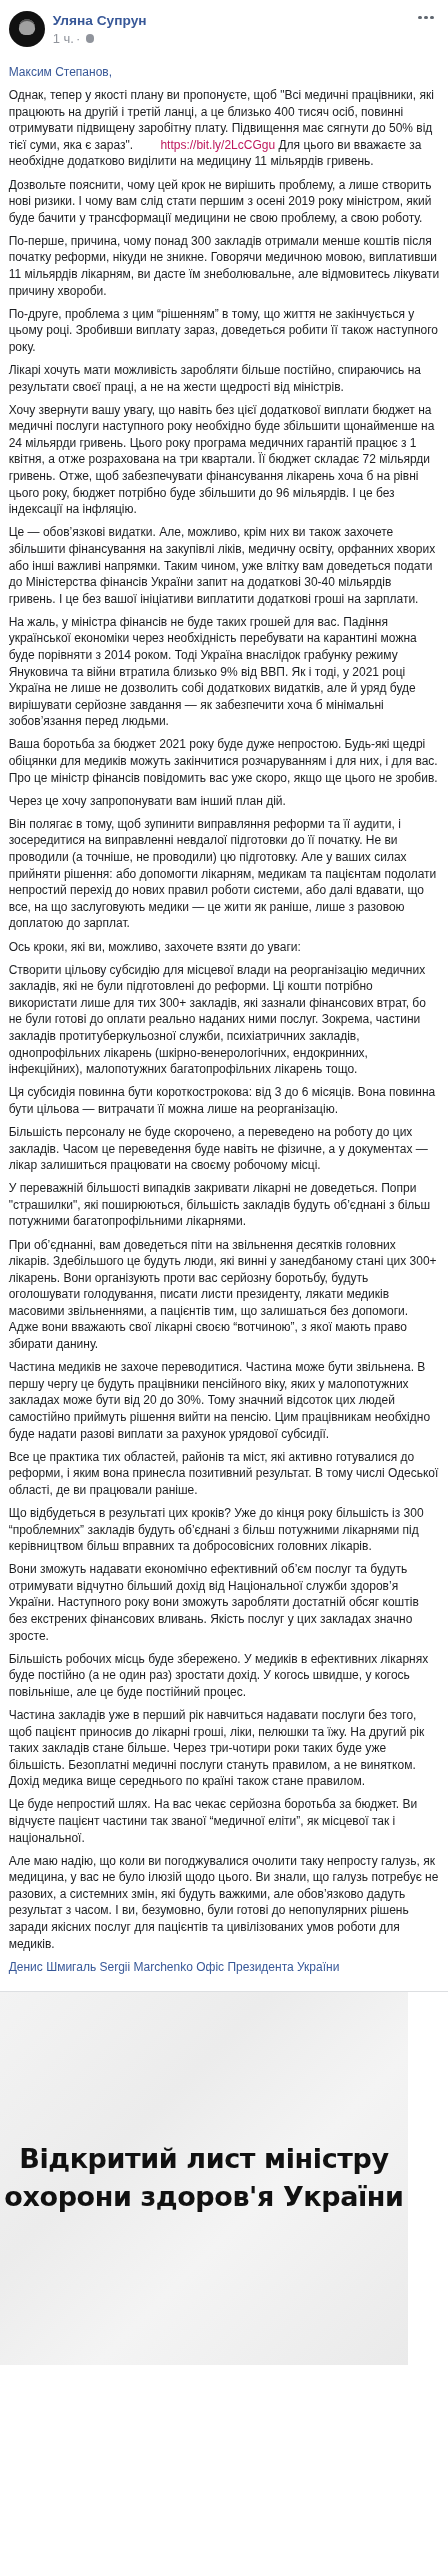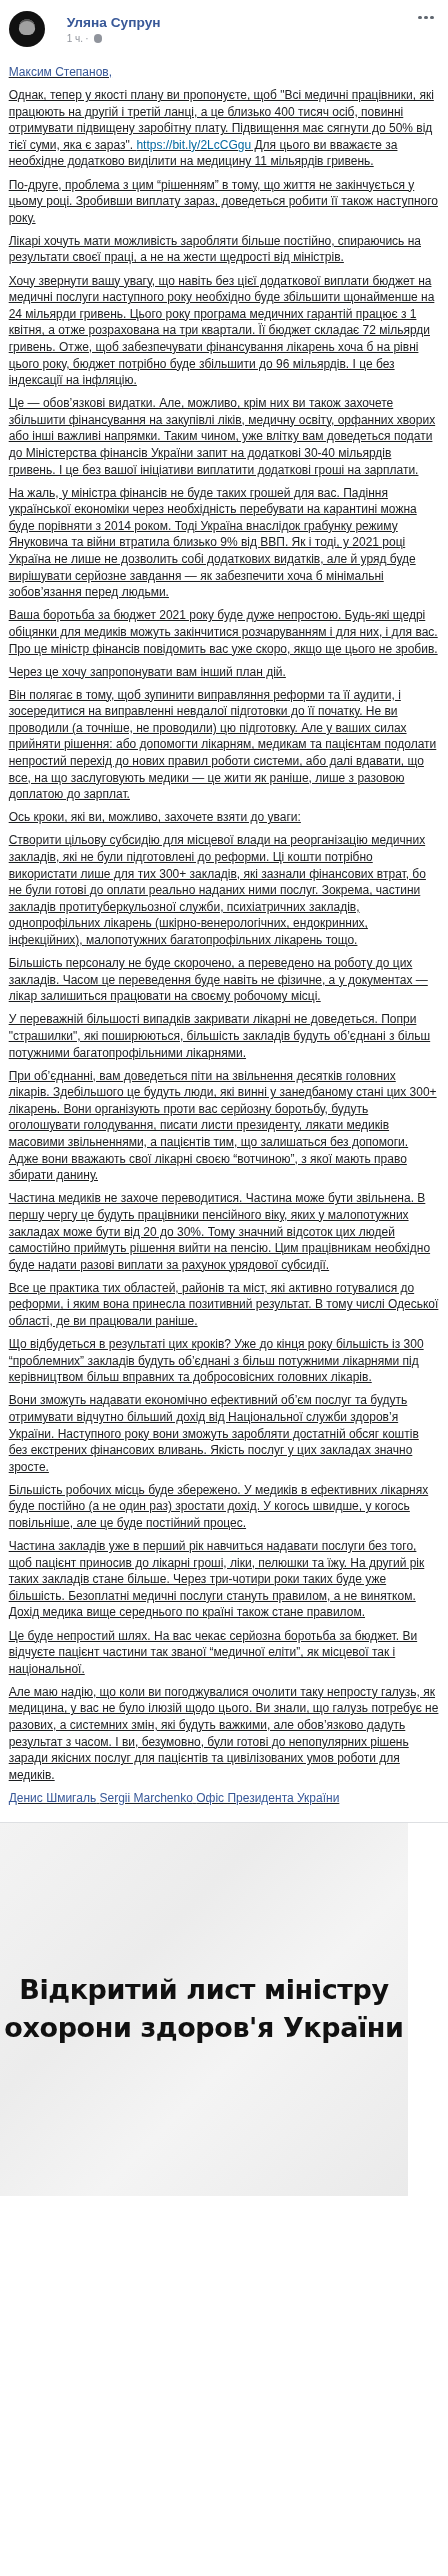--- a/index.html
+++ b/index.html
@@ -1,29 +1,29 @@
 <!DOCTYPE html>
 <html style="font-size:11.6px"><head>
 <meta charset="utf-8">
 <style>
   html, body { margin: 0; padding: 0; background: #ffffff; }
   body { width: 448px; font-family: "Liberation Sans", sans-serif; color: #1c1e21; }
   .post { width: 448px; background: #fff; box-sizing: border-box; padding: 10px 8.7px 8.7px 8.7px; border-bottom: 0.7px solid #dddfe2; }
   .header { display: flex; align-items: center; position: relative; height: 38px; }
   .avatar { width: 36px; height: 36px; border-radius: 50%; background: radial-gradient(circle at 50% 45%, #555 0 30%, #111 31% 100%); flex: none; position: relative; overflow: hidden; }
   .avatar::after { content: ""; position: absolute; left: 10px; top: 10px; width: 16px; height: 14.4px; border-radius: 50% 50% 40% 40%; background: #bbb; opacity: .75; }
-  .meta { margin-left: 22px; }
+  .meta { margin-left: 8px; }
   .author { color: #385898; font-weight: bold; font-size: 13.7px; line-height: 17.3px; cursor: pointer; }
-  .time-row { display: flex; align-items: center; color: #90949c; font-size: 10px; margin-top: 1.4px; }
+  .time-row { display: flex; align-items: center; color: #90949c; font-size: 13px; margin-top: 1.4px; }
   .globe { display: inline-block; width: 8.7px; height: 8.7px; border-radius: 50%; background: #90949c; margin-left: 2.9px; }
   .more { position: absolute; right: 2.9px; top: 2.9px; display: flex; gap: 2.2px; cursor: pointer; padding: 2.9px; }
   .more span { width: 3.6px; height: 3.6px; border-radius: 50%; background: #606770; }
   .content { margin-top: 16px; font-size: 12px; line-height: 16.6px; }
-  .content p { margin: 0 0 6.5px 0; text-decoration: underline; }
-  .link { color: #0369a1; cursor: pointer; }
+  .content p { margin: 0 0 6.5px 0; }
+  .link { color: #be185d; cursor: pointer; margin-left: 24px; }
   .mention { color: #385898; cursor: pointer; }
   .tags { margin: 0; }
   .photo { width: 408px; height: 373px; background: linear-gradient(135deg, #f3f3f3 0%, #ececec 35%, #f4f4f4 60%, #eaeaea 100%); display: flex; align-items: center; justify-content: center; }
   .photo-text { font-family: "DejaVu Sans", sans-serif; font-weight: bold; font-size: 27px; line-height: 38px; text-align: center; color: #111; letter-spacing: -0.4px; }
 </style>
 </head>
 <body>
 
 <div class="post">
   <div class="header">
@@ -39,30 +39,33 @@
     <div class="more">
       <span></span>
       <span></span>
       <span></span>
     </div>
   </div>
 
   <div class="content">
     <p><span class="mention">Максим Степанов,</span></p>
     <p><span>Однак, тепер у якості плану ви пропонуєте, щоб "Всі медичні працівники, які працюють на другій і третій ланці, а це близько 400 тисяч осіб, повинні отримувати підвищену заробітну плату. Підвищення має сягнути до 50% від тієї суми, яка є зараз". </span><span class="link">https://bit.ly/2LcCGgu</span><span> Для цього ви вважаєте за необхідне додатково виділити на медицину 11 мільярдів гривень.</span></p>
+    <p>Дозвольте пояснити, чому цей крок не вирішить проблему, а лише створить нові ризики. І чому вам слід стати першим з осені 2019 року міністром, який буде бачити у трансформації медицини не свою проблему, а свою роботу.</p>
+    <p>По-перше, причина, чому понад 300 закладів отримали менше коштів після початку реформи, нікуди не зникне. Говорячи медичною мовою, виплативши 11 мільярдів лікарням, ви дасте їм знеболювальне, але відмовитесь лікувати причину хвороби.</p>
     <p>По-друге, проблема з цим “рішенням” в тому, що життя не закінчується у цьому році. Зробивши виплату зараз, доведеться робити її також наступного року.</p>
     <p>Лікарі хочуть мати можливість заробляти більше постійно, спираючись на результати своєї праці, а не на жести щедрості від міністрів.</p>
     <p>Хочу звернути вашу увагу, що навіть без цієї додаткової виплати бюджет на медичні послуги наступного року необхідно буде збільшити щонайменше на 24 мільярди гривень. Цього року програма медичних гарантій працює з 1 квітня, а отже розрахована на три квартали. Її бюджет складає 72 мільярди гривень. Отже, щоб забезпечувати фінансування лікарень хоча б на рівні цього року, бюджет потрібно буде збільшити до 96 мільярдів. І це без індексації на інфляцію.</p>
     <p>Це — обов’язкові видатки. Але, можливо, крім них ви також захочете збільшити фінансування на закупівлі ліків, медичну освіту, орфанних хворих або інші важливі напрямки. Таким чином, уже влітку вам доведеться подати до Міністерства фінансів України запит на додаткові 30-40 мільярдів гривень. І це без вашої ініціативи виплатити додаткові гроші на зарплати.</p>
     <p>На жаль, у міністра фінансів не буде таких грошей для вас. Падіння української економіки через необхідність перебувати на карантині можна буде порівняти з 2014 роком. Тоді Україна внаслідок грабунку режиму Януковича та війни втратила близько 9% від ВВП. Як і тоді, у 2021 році Україна не лише не дозволить собі додаткових видатків, але й уряд буде вирішувати серйозне завдання — як забезпечити хоча б мінімальні зобов’язання перед людьми.</p>
     <p>Ваша боротьба за бюджет 2021 року буде дуже непростою. Будь-які щедрі обіцянки для медиків можуть закінчитися розчаруванням і для них, і для вас. Про це міністр фінансів повідомить вас уже скоро, якщо ще цього не зробив.</p>
     <p>Через це хочу запропонувати вам інший план дій.</p>
     <p>Він полягає в тому, щоб зупинити виправляння реформи та її аудити, і зосередитися на виправленні невдалої підготовки до її початку. Не ви проводили (а точніше, не проводили) цю підготовку. Але у ваших силах прийняти рішення: або допомогти лікарням, медикам та пацієнтам подолати непростий перехід до нових правил роботи системи, або далі вдавати, що все, на що заслуговують медики — це жити як раніше, лише з разовою доплатою до зарплат.</p>
     <p>Ось кроки, які ви, можливо, захочете взяти до уваги:</p>
     <p>Створити цільову субсидію для місцевої влади на реорганізацію медичних закладів, які не були підготовлені до реформи. Ці кошти потрібно використати лише для тих 300+ закладів, які зазнали фінансових втрат, бо не були готові до оплати реально наданих ними послуг. Зокрема, частини закладів протитуберкульозної служби, психіатричних закладів, однопрофільних лікарень (шкірно-венерологічних, ендокринних, інфекційних), малопотужних багатопрофільних лікарень тощо.</p>
+    <p>Ця субсидія повинна бути короткострокова: від 3 до 6 місяців. Вона повинна бути цільова — витрачати її можна лише на реорганізацію.</p>
     <p>Більшість персоналу не буде скорочено, а переведено на роботу до цих закладів. Часом це переведення буде навіть не фізичне, а у документах — лікар залишиться працювати на своєму робочому місці.</p>
     <p>У переважній більшості випадків закривати лікарні не доведеться. Попри "страшилки", які поширюються, більшість закладів будуть об’єднані з більш потужними багатопрофільними лікарнями.</p>
     <p>При об’єднанні, вам доведеться піти на звільнення десятків головних лікарів. Здебільшого це будуть люди, які винні у занедбаному стані цих 300+ лікарень. Вони організують проти вас серйозну боротьбу, будуть оголошувати голодування, писати листи президенту, лякати медиків масовими звільненнями, а пацієнтів тим, що залишаться без допомоги. Адже вони вважають свої лікарні своєю “вотчиною”, з якої мають право збирати данину.</p>
     <p>Частина медиків не захоче переводитися. Частина може бути звільнена. В першу чергу це будуть працівники пенсійного віку, яких у малопотужних закладах може бути від 20 до 30%. Тому значний відсоток цих людей самостійно приймуть рішення вийти на пенсію. Цим працівникам необхідно буде надати разові виплати за рахунок урядової субсидії.</p>
     <p>Все це практика тих областей, районів та міст, які активно готувалися до реформи, і яким вона принесла позитивний результат. В тому числі Одеської області, де ви працювали раніше.</p>
     <p>Що відбудеться в результаті цих кроків? Уже до кінця року більшість із 300 “проблемних” закладів будуть об’єднані з більш потужними лікарнями під керівництвом більш вправних та добросовісних головних лікарів.</p>
     <p>Вони зможуть надавати економічно ефективний об’єм послуг та будуть отримувати відчутно більший дохід від Національної служби здоров’я України. Наступного року вони зможуть заробляти достатній обсяг коштів без екстрених фінансових вливань. Якість послуг у цих закладах значно зросте.</p>
     <p>Більшість робочих місць буде збережено. У медиків в ефективних лікарнях буде постійно (а не один раз) зростати дохід. У когось швидше, у когось повільніше, але це буде постійний процес.</p>
     <p>Частина закладів уже в перший рік навчиться надавати послуги без того, щоб пацієнт приносив до лікарні гроші, ліки, пелюшки та їжу. На другий рік таких закладів стане більше. Через три-чотири роки таких буде уже більшість. Безоплатні медичні послуги стануть правилом, а не винятком. Дохід медика вище середнього по країні також стане правилом.</p>
     <p>Це буде непростий шлях. На вас чекає серйозна боротьба за бюджет. Ви відчуєте пацієнт частини так званої “медичної еліти”, як місцевої так і національної.</p>

